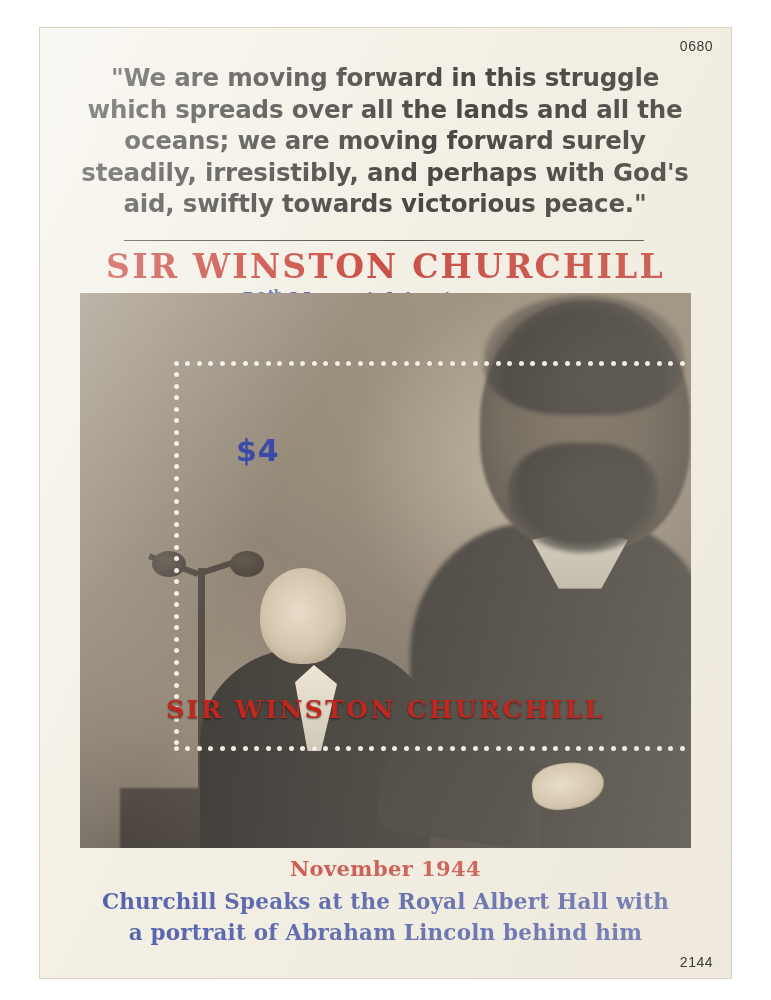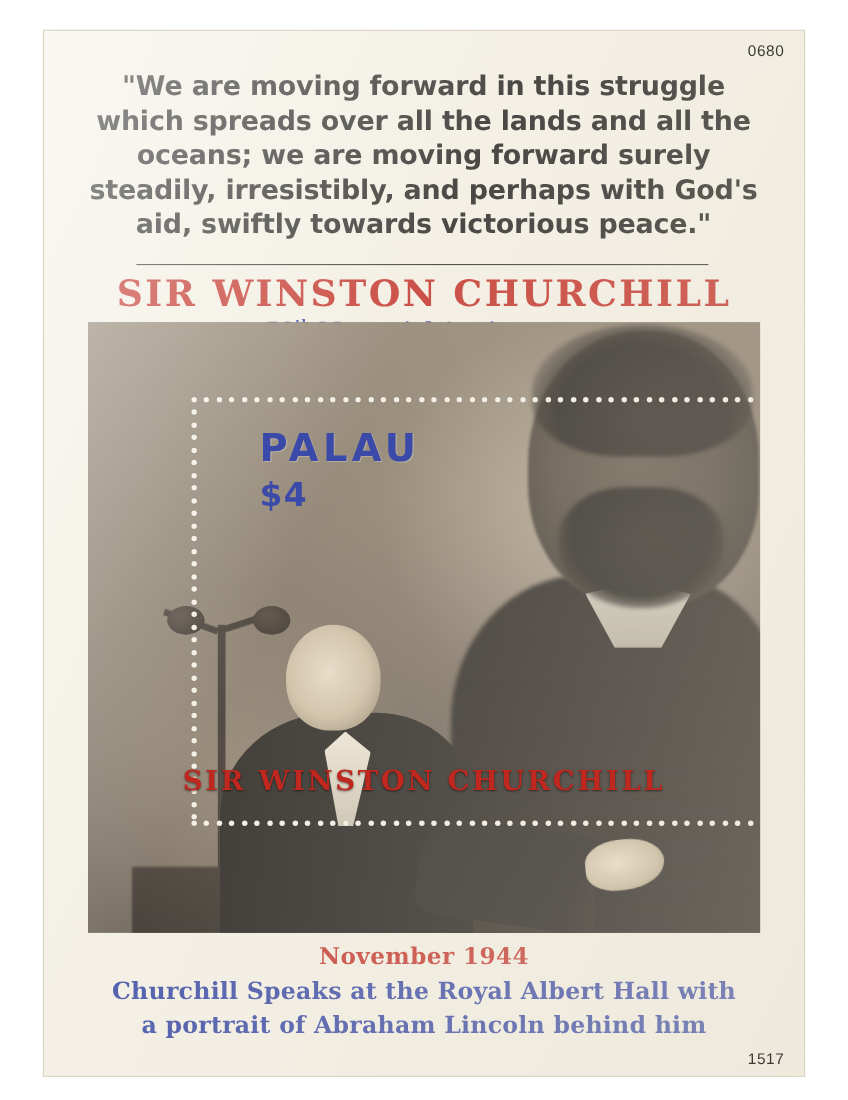--- a/index.html
+++ b/index.html
@@ -455,25 +455,24 @@
         <div class="dot" style="left: -2.5px; top: 296.5px;"></div>
         <div class="dot" style="left: -2.5px; top: 308px;"></div>
         <div class="dot" style="left: -2.5px; top: 319.5px;"></div>
         <div class="dot" style="left: -2.5px; top: 331px;"></div>
         <div class="dot" style="left: -2.5px; top: 342.5px;"></div>
         <div class="dot" style="left: -2.5px; top: 354px;"></div>
         <div class="dot" style="left: -2.5px; top: 365.5px;"></div>
         <div class="dot" style="left: -2.5px; top: 377px;"></div>
       </div>
 
-    <div id="palau">PALAU</div>
     <div id="denom">$4</div>
     <div id="photo-caption">SIR WINSTON CHURCHILL</div>
   </div>
 
   <div id="bottom-block">
     <div id="date-line">November 1944</div>
     <div class="desc-line">Churchill Speaks at the Royal Albert Hall with</div>
     <div class="desc-line">a portrait of Abraham Lincoln behind him</div>
   </div>
 
-  <div class="corner-code" id="code-bottom">1517</div>
+  <div class="corner-code" id="code-bottom">2144</div>
 </div>
 
 </body></html>

